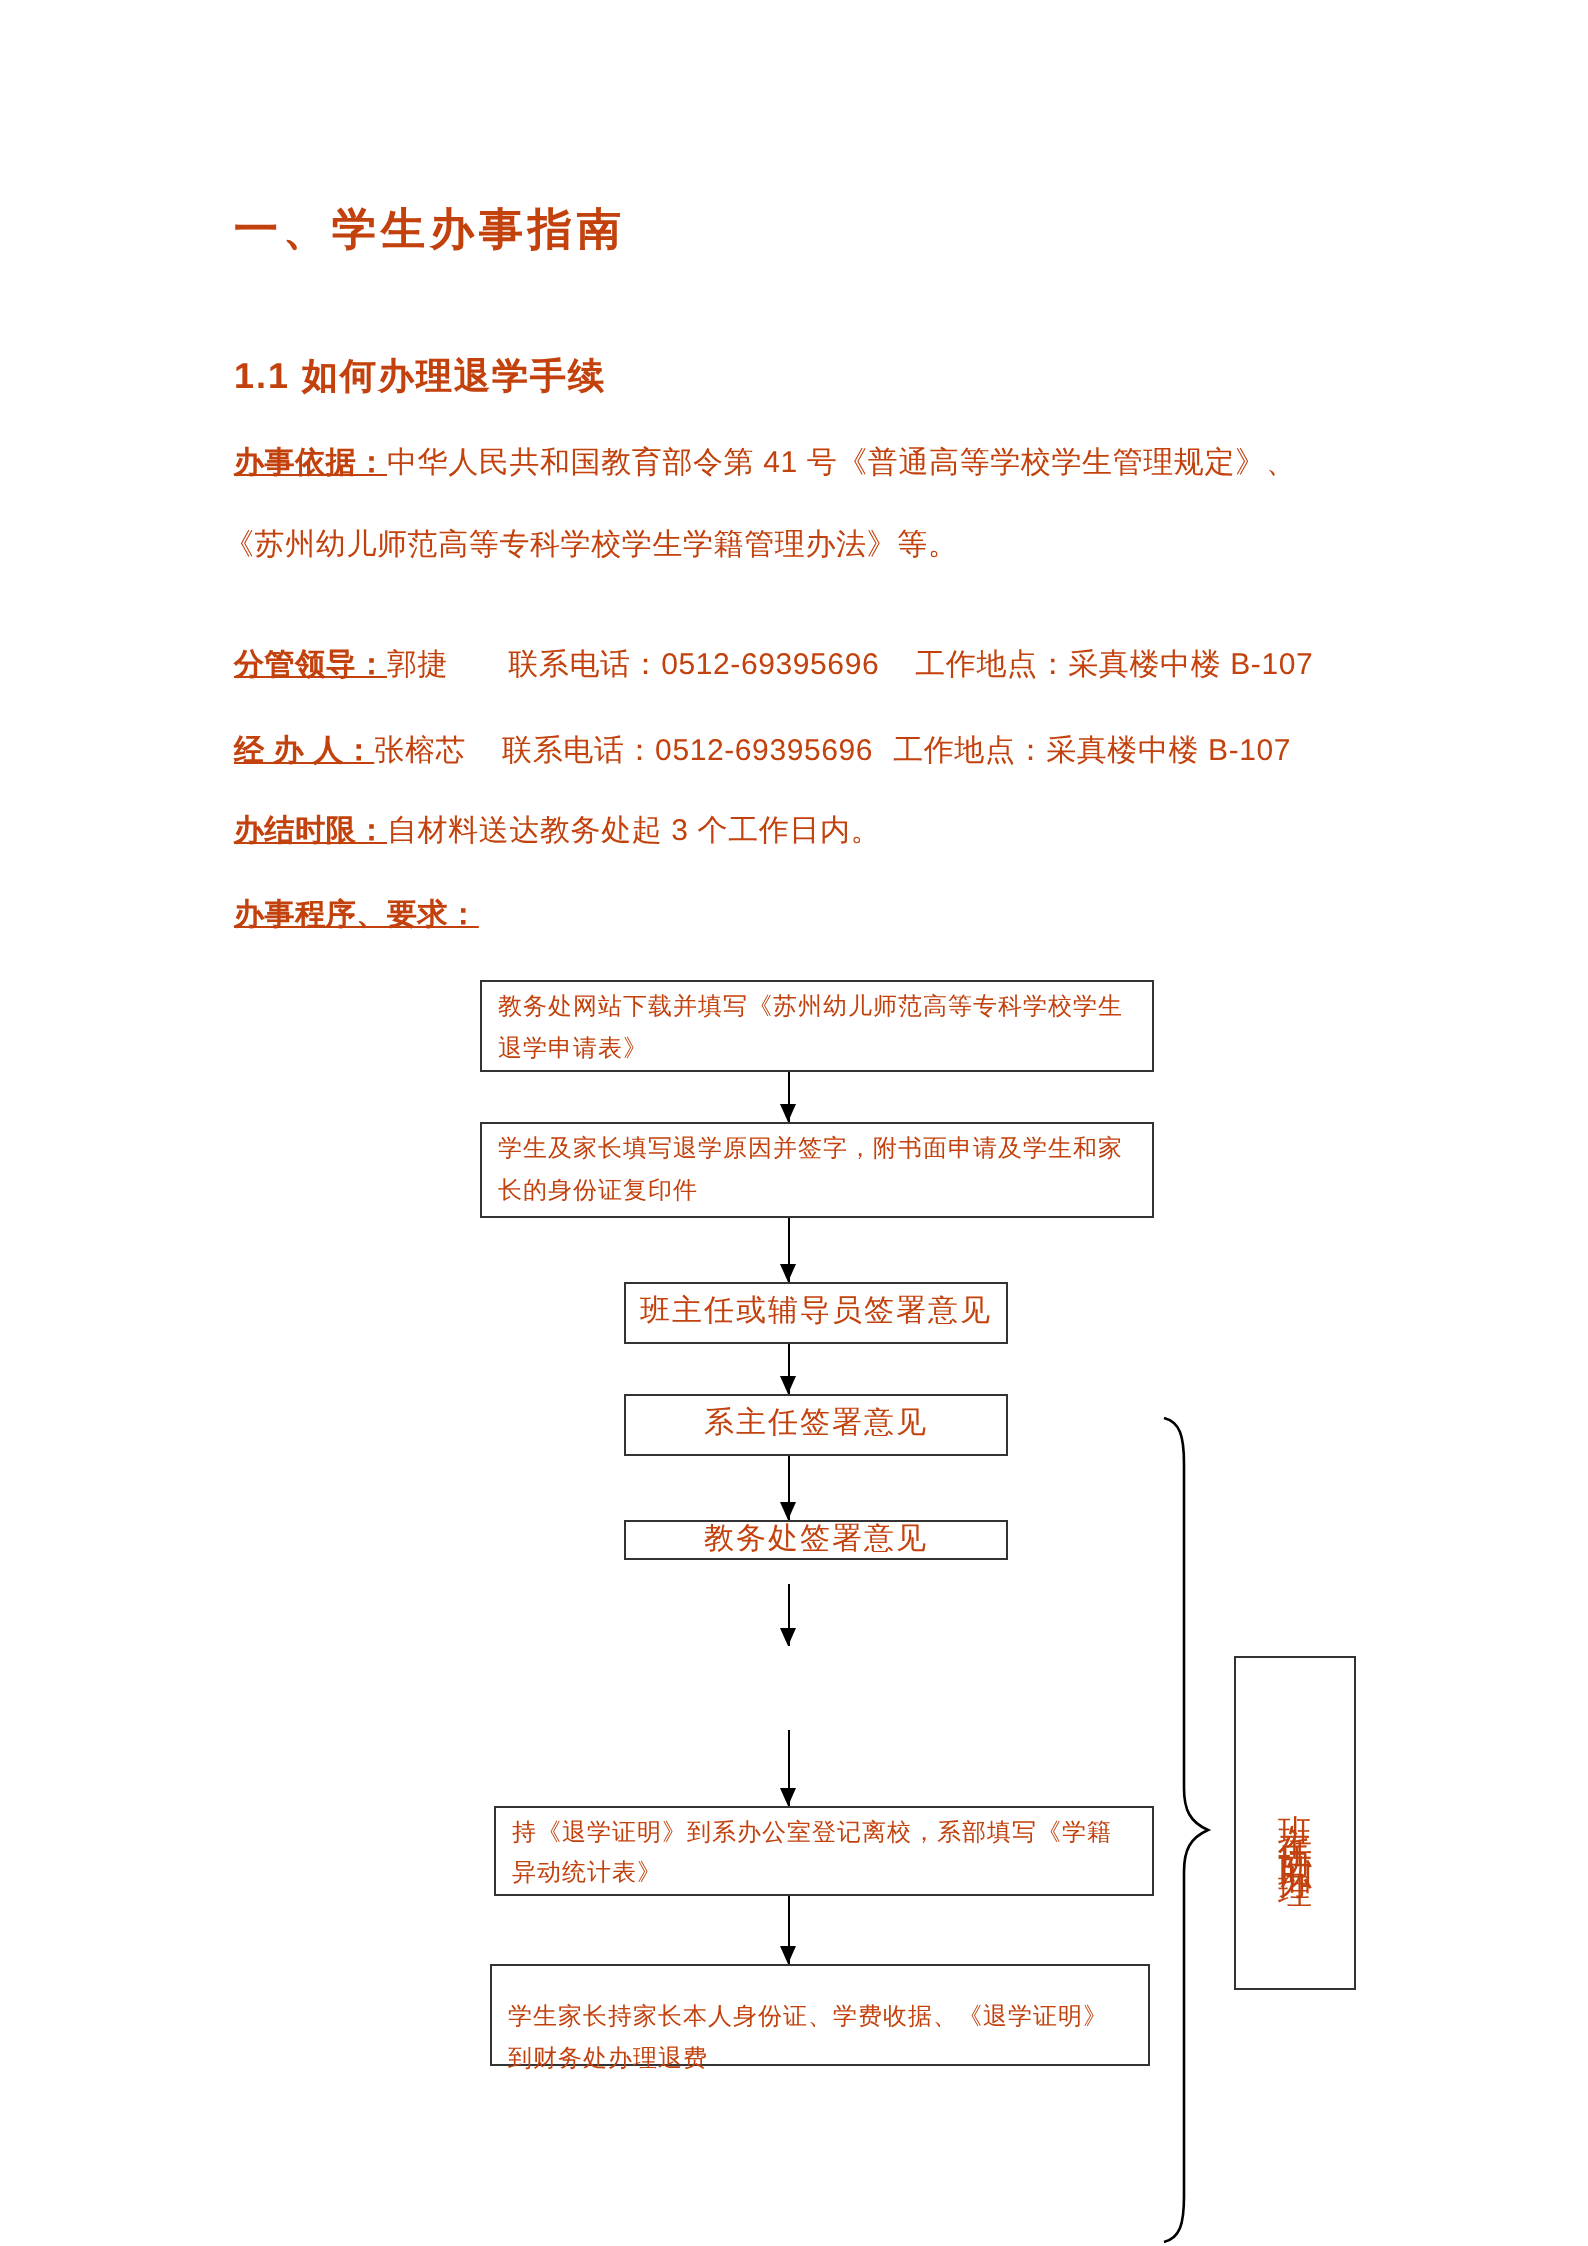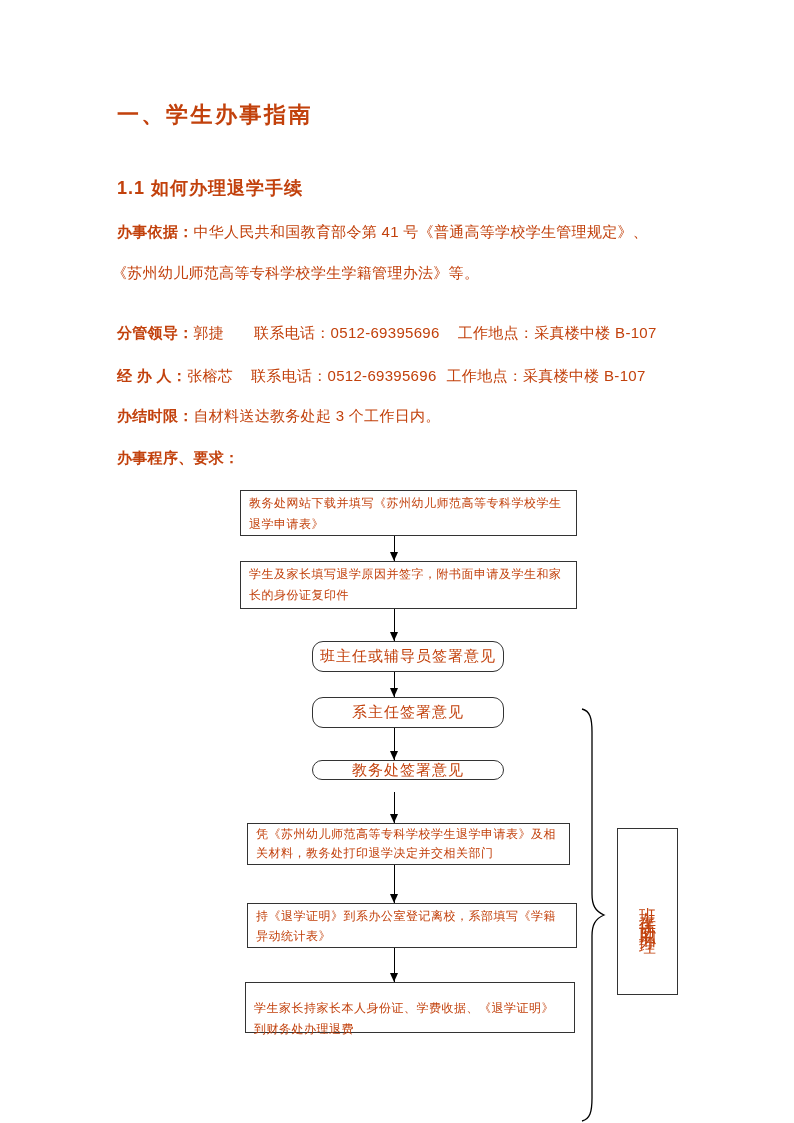--- a/index.html
+++ b/index.html
@@ -18,38 +18,38 @@
   }
   .h2{
     position:absolute;left:117px;top:159px;
     font-size:18px;font-weight:700;letter-spacing:1px;margin-top:17px;
   }
   .line{
     position:absolute;left:117px;
     font-size:15px;line-height:20px;white-space:nowrap;
     letter-spacing:0.3px;
   }
-  .line .lbl{font-weight:700;}
+  .line .lbl{font-weight:700;text-decoration:underline;}
   .gap-xl{margin-left:30px;}
   .gap-lg{margin-left:18px;}
   .gap-md{margin-left:10px;}
   
   .fbox{
     position:absolute;
     border:1px solid #333;
     box-sizing:border-box;
     font-family:"Liberation Serif", serif;
     font-size:12px;line-height:21px;
     letter-spacing:0.5px;
     padding:2px 8px;
     background:#fff;
   }
   .fbox.center{
     display:flex;align-items:center;justify-content:center;
-    font-size:15px;padding:0;letter-spacing:1px;border-radius:11px;
+    font-size:15px;padding:0;letter-spacing:1px;
   }
   .arrow{
     position:absolute;width:1px;background:#000;
   }
   .arrow::after{
     content:"";position:absolute;left:-4px;bottom:0;
     border-left:4.5px solid transparent;
     border-right:4.5px solid transparent;
     border-top:9px solid #000;
   }
@@ -94,21 +94,20 @@
 
   <div class="fbox center" style="left:312px;top:641px;width:192px;height:31px">班主任或辅导员签署意见</div>
   <div class="arrow" style="left:394px;top:672px;height:25px"></div>
 
   <div class="fbox center" style="left:312px;top:697px;width:192px;height:31px">系主任签署意见</div>
   <div class="arrow" style="left:394px;top:728px;height:32px"></div>
 
   <div class="fbox center" style="left:312px;top:760px;width:192px;height:20px">教务处签署意见</div>
   <div class="arrow" style="left:394px;top:792px;height:31px"></div>
 
-  <div class="fbox" style="left:247px;top:823px;width:323px;height:42px;line-height:19px;padding-top:1px">凭《苏州幼儿师范高等专科学校学生退学申请表》及相关材料，教务处打印退学决定并交相关部门</div>
   <div class="arrow" style="left:394px;top:865px;height:38px"></div>
 
   <div class="fbox" style="left:247px;top:903px;width:330px;height:45px;line-height:20px">持《退学证明》到系办公室登记离校，系部填写《学籍异动统计表》</div>
   <div class="arrow" style="left:394px;top:948px;height:34px"></div>
 
   <div class="fbox" style="left:245px;top:982px;width:330px;height:51px;line-height:21px;padding-top:15px">学生家长持家长本人身份证、学费收据、《退学证明》到财务处办理退费</div>
 
   <svg class="brace" width="30" height="414" viewBox="0 0 30 414">
     <path d="M 4 1 C 12 3, 14 10, 14 24 L 14 186 C 14 197, 17 203, 26 207 C 17 211, 14 217, 14 228 L 14 390 C 14 404, 12 411, 4 413" fill="none" stroke="#000" stroke-width="1.3"></path>
   </svg>

